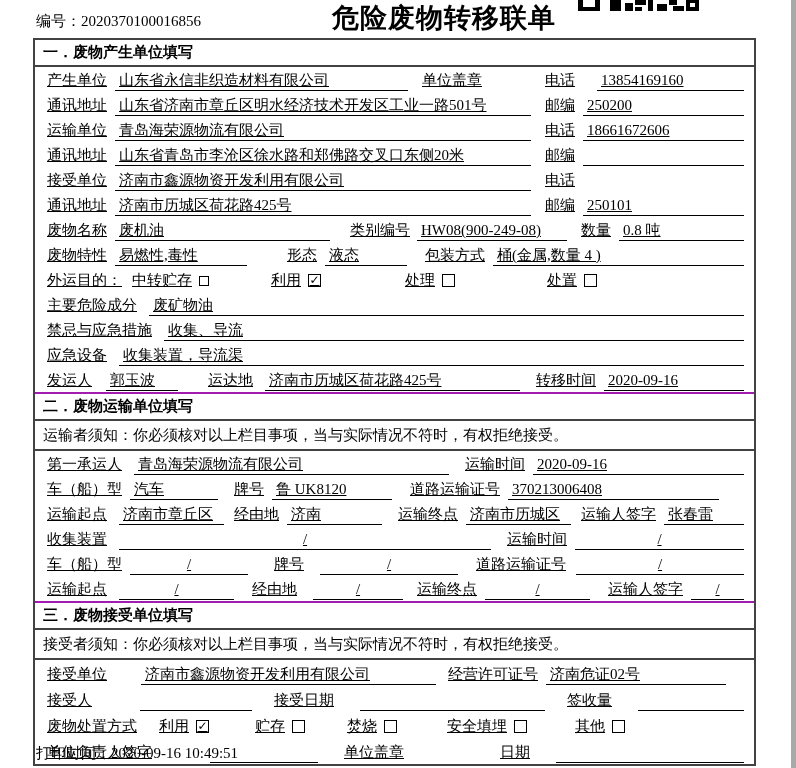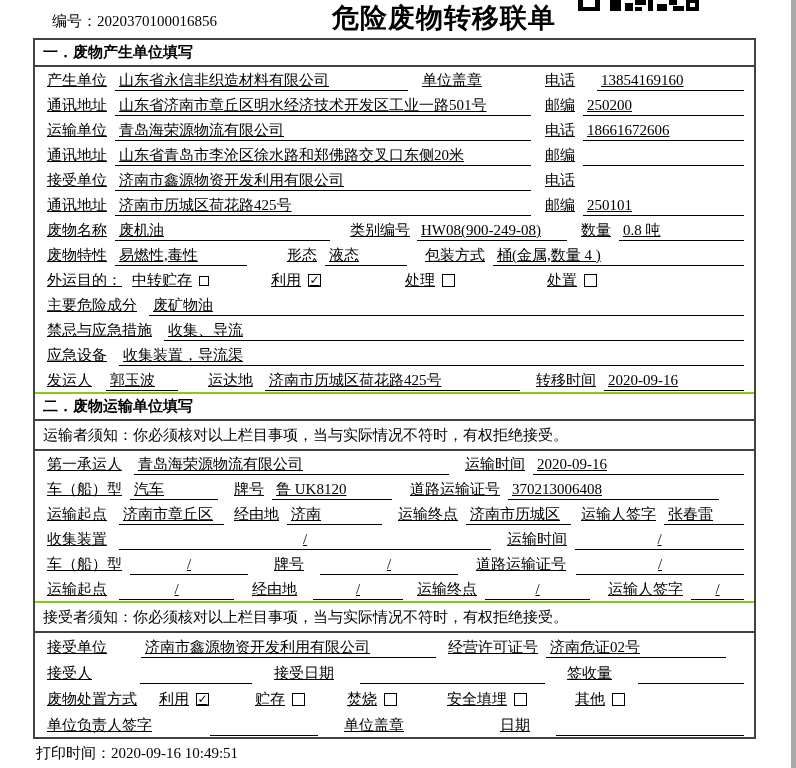--- a/index.html
+++ b/index.html
@@ -1,30 +1,30 @@
 <!DOCTYPE html>
 <html><head>
 <meta charset="utf-8">
 <style>
   html,body{margin:0;padding:0}
   body{
     width:796px;height:768px;position:relative;overflow:hidden;
     background:#ffffff;color:#000;
     font-family:"Liberation Serif","DejaVu Serif",serif;
   }
-  .serial{position:absolute;left:52px;top:12px;font-size:15px;white-space:nowrap}
+  .serial{position:absolute;left:36px;top:12px;font-size:15px;white-space:nowrap}
   .doc-title{position:absolute;left:332px;top:0;font-size:27px;font-weight:bold;letter-spacing:1px;white-space:nowrap}
   .qr{position:absolute;left:578px;top:0}
   .edge-strip{position:absolute;right:0;top:0;width:5px;height:768px;background:#a9a9a9}
 
   .form{
     position:absolute;left:33px;top:38px;width:723px;
     border:2px solid #424242;background:#fff;box-sizing:border-box;
   }
-  section{border-top:2px solid #84cc16}
+  section{border-top:2px solid #a21caf}
   section:first-child{border-top:none}
   .sect-title{
     font-weight:bold;font-size:15px;padding:2px 8px;line-height:21px;
     border-bottom:2px solid #424242;white-space:nowrap;
   }
   .notice{
     font-size:15px;padding:4px 8px;line-height:20px;
     border-bottom:2px solid #424242;white-space:nowrap;
   }
   .frow{
@@ -219,20 +219,21 @@
           <span class="lbl" style="margin-left: 18px;">经由地</span>
           <span class="val ctr" style="width: 90px; margin-left: 16px;">/</span>
           <span class="lbl" style="margin-left: 14px;">运输终点</span>
           <span class="val ctr" style="width: 105px; margin-left: 8px;">/</span>
           <span class="lbl" style="margin-left: 18px;">运输人签字</span>
           <span class="val ctr" style="flex: 1 1 0%; margin-left: 8px;">/</span>
         </div>
       </div>
   </section>
   <section>
+    <div class="sect-title">三．废物接受单位填写</div>
     <div class="notice">接受者须知：你必须核对以上栏目事项，当与实际情况不符时，有权拒绝接受。</div>
     <div class="rows">
         <div class="frow">
           <span class="lbl">接受单位</span>
           <span class="val" style="width: 295px; margin-left: 34px;">济南市鑫源物资开发利用有限公司</span>
           <span class="lbl" style="margin-left: 12px;">经营许可证号</span>
           <span class="val" style="width: 180px; margin-left: 8px;">济南危证02号</span>
         </div>
         <div class="frow">
           <span class="lbl">接受人</span>

